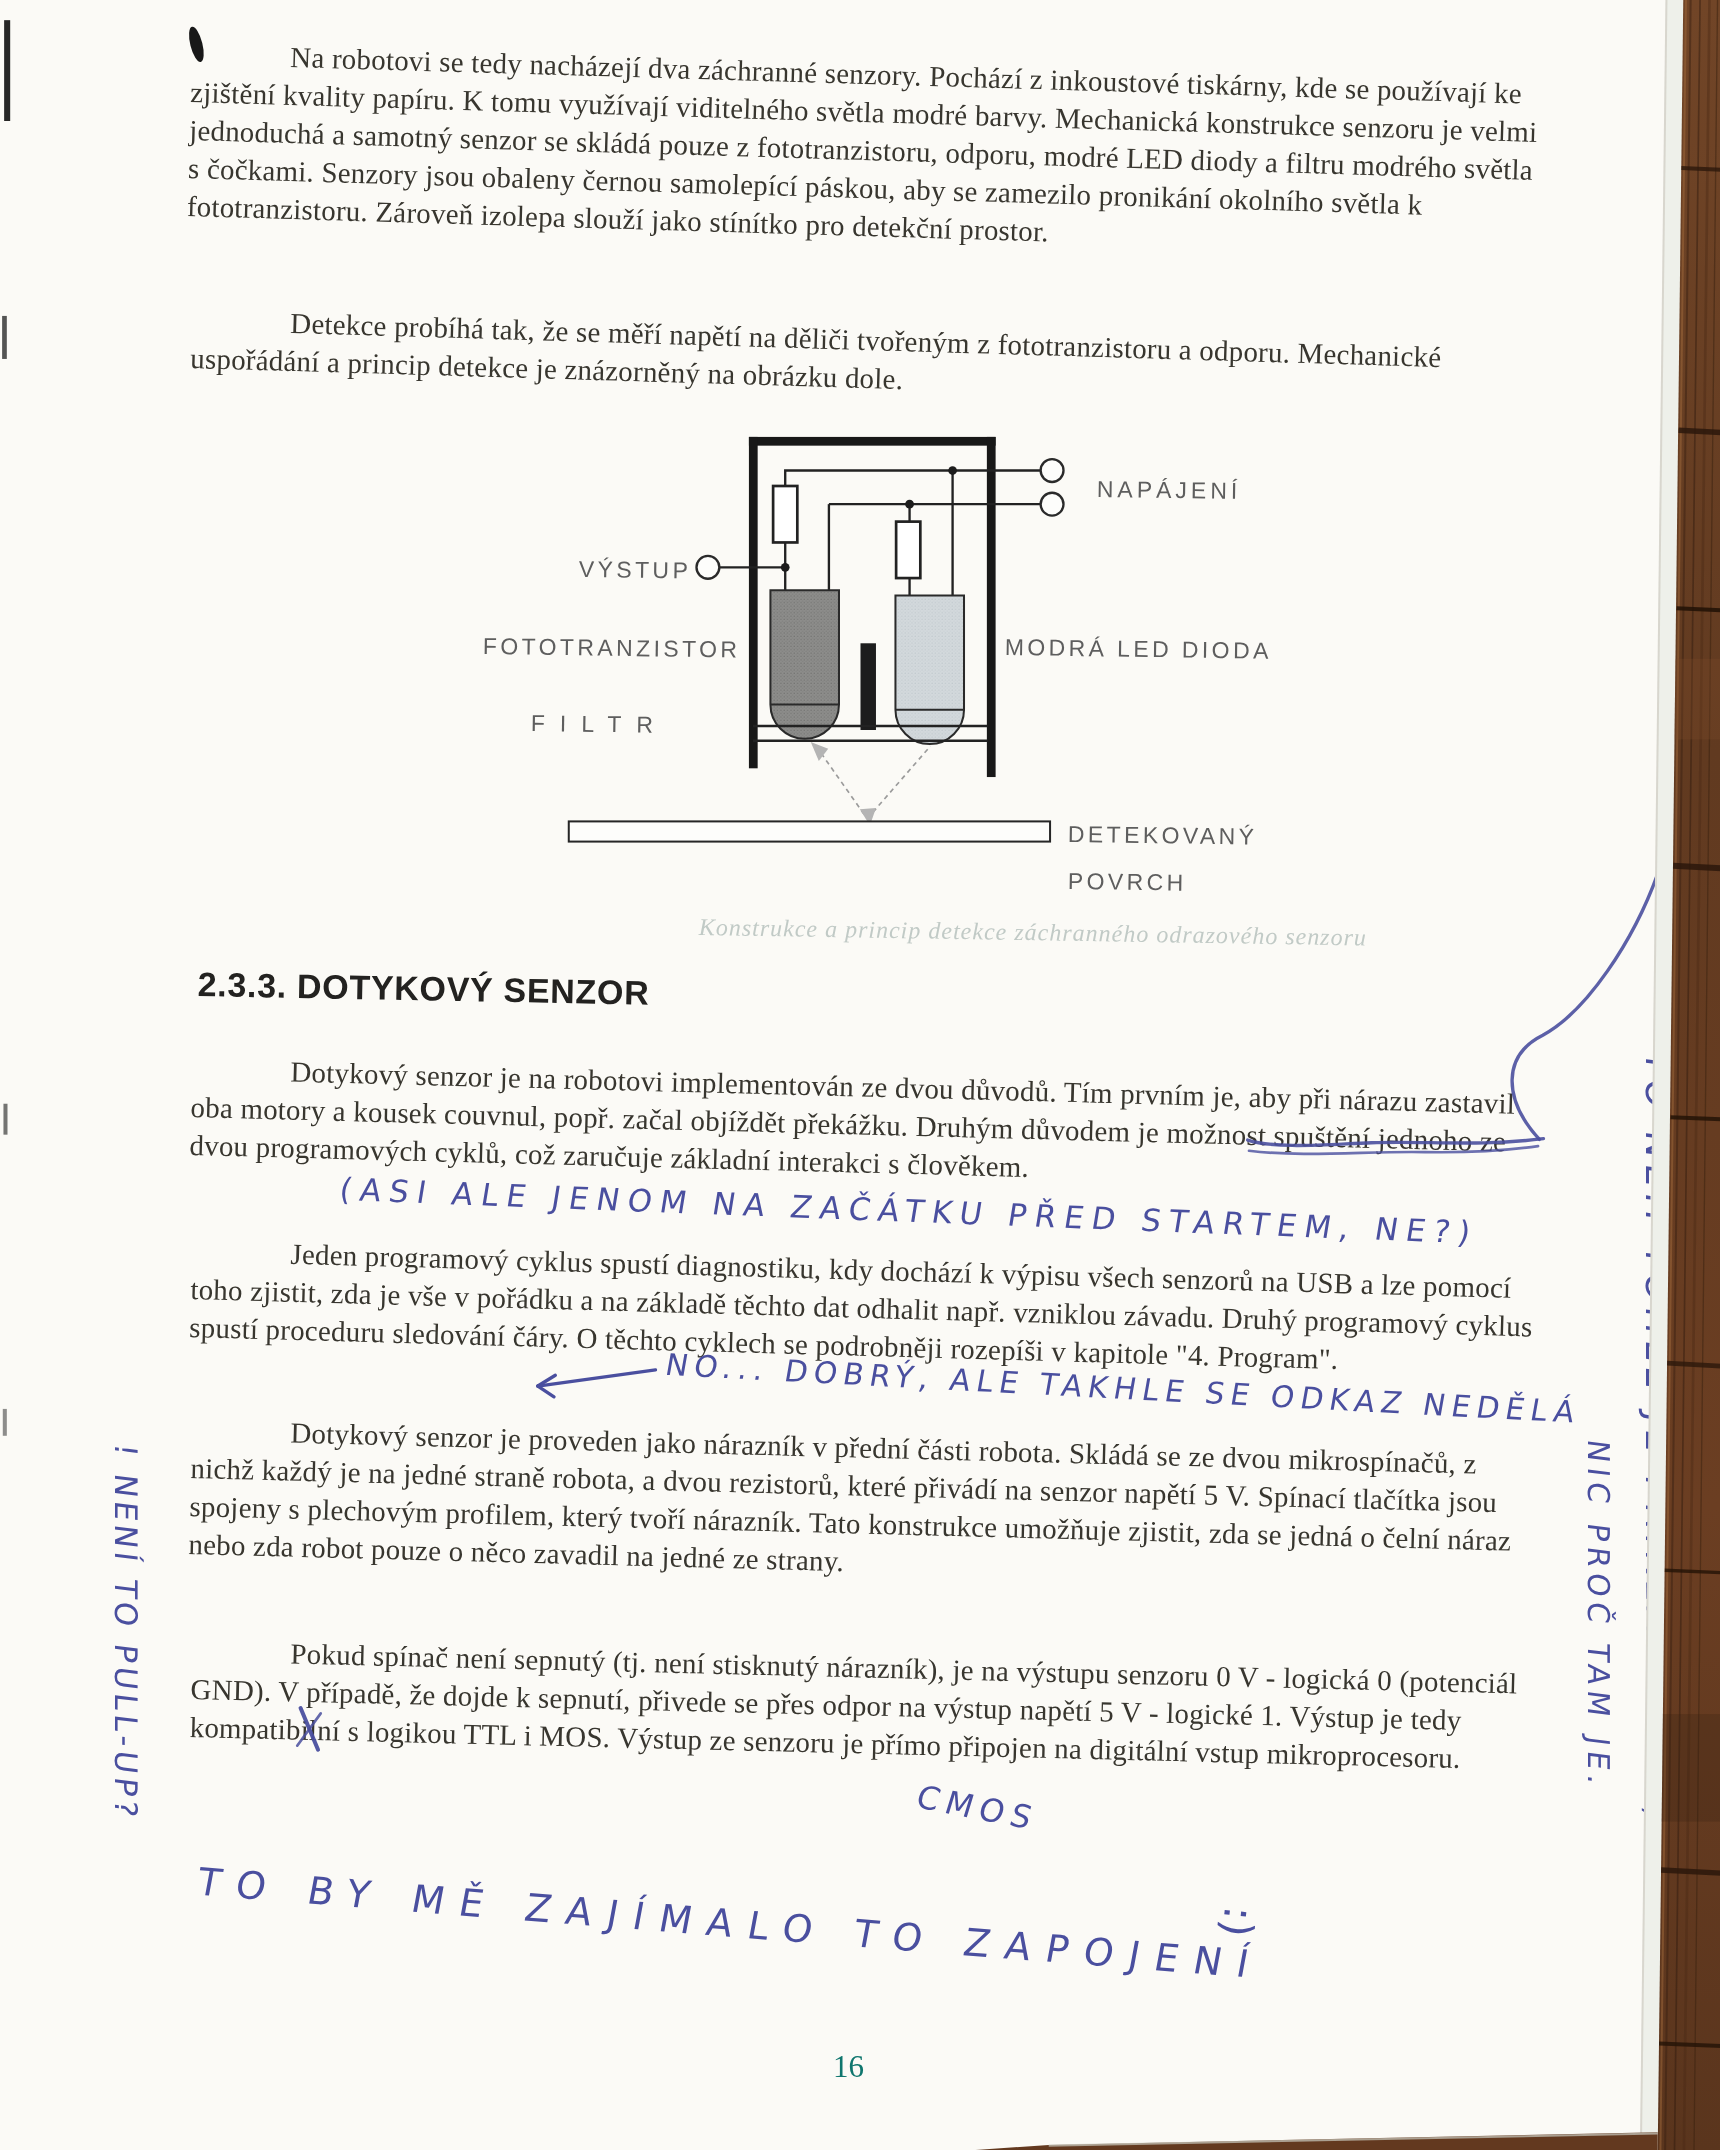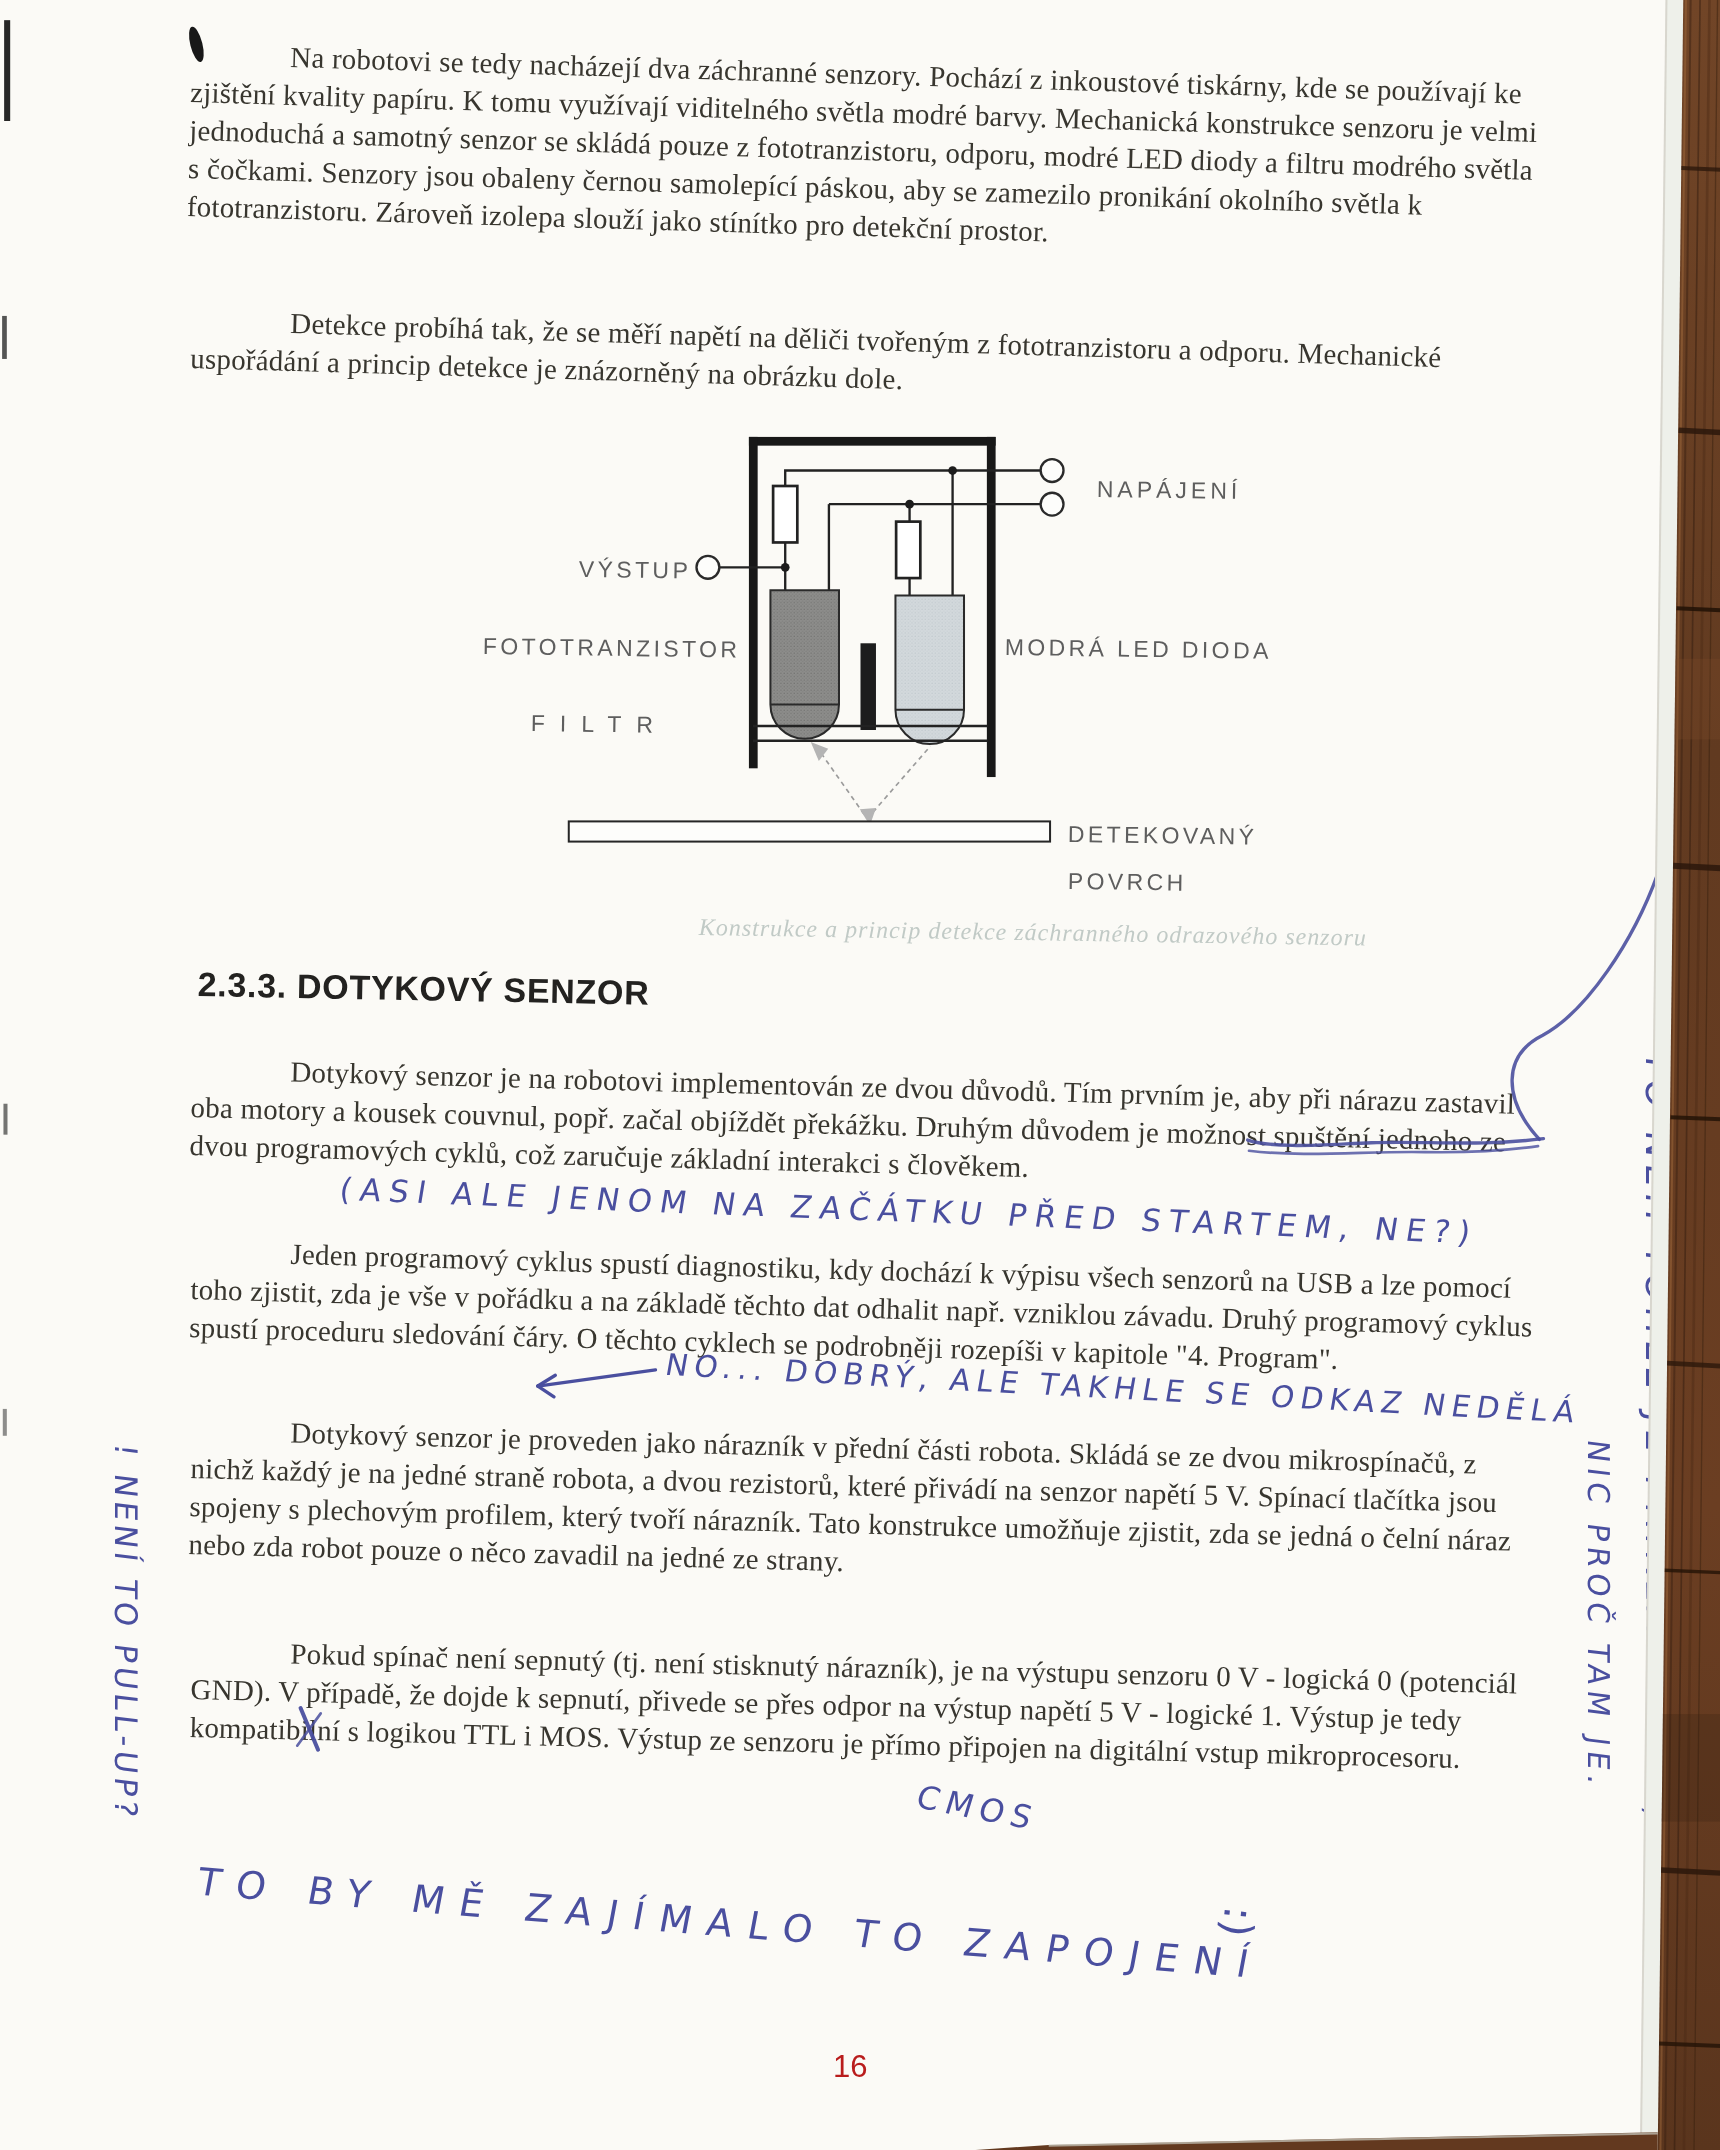--- a/index.html
+++ b/index.html
@@ -52,23 +52,23 @@
   .hw{
     position:absolute;
     font-family:"DejaVu Sans", sans-serif;
     color:#4a4f9f;
     white-space:nowrap;
     transform-origin:0 0;
     z-index:30;
   }
   .pagenum{
     position:absolute;
-    font-family:Liberation Sans, sans-serif;
+    font-family:Liberation Serif, serif;
     font-size:31px;
-    color:#b91c1c;
+    color:#0f766e;
   }
   svg{position:absolute;left:0;top:0;pointer-events:none;}
   #gfx-under{z-index:20;}
   #gfx-over{z-index:40;}
   .textlayer{position:absolute;inset:0;z-index:10;}
 </style>
 </head>
 <body>
 
 <div id="page">

